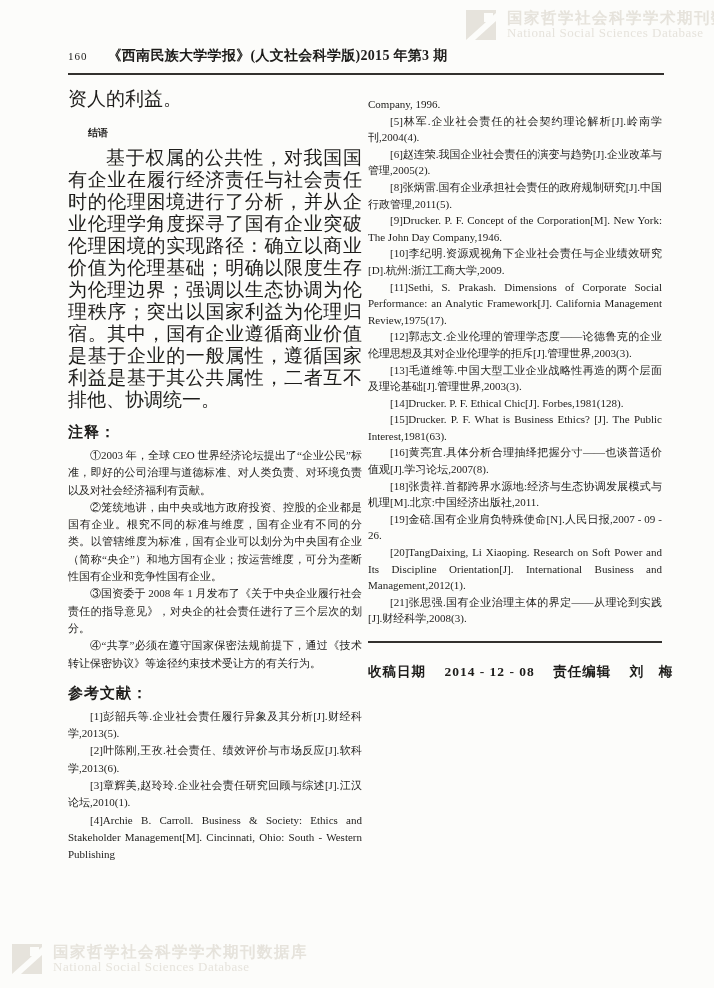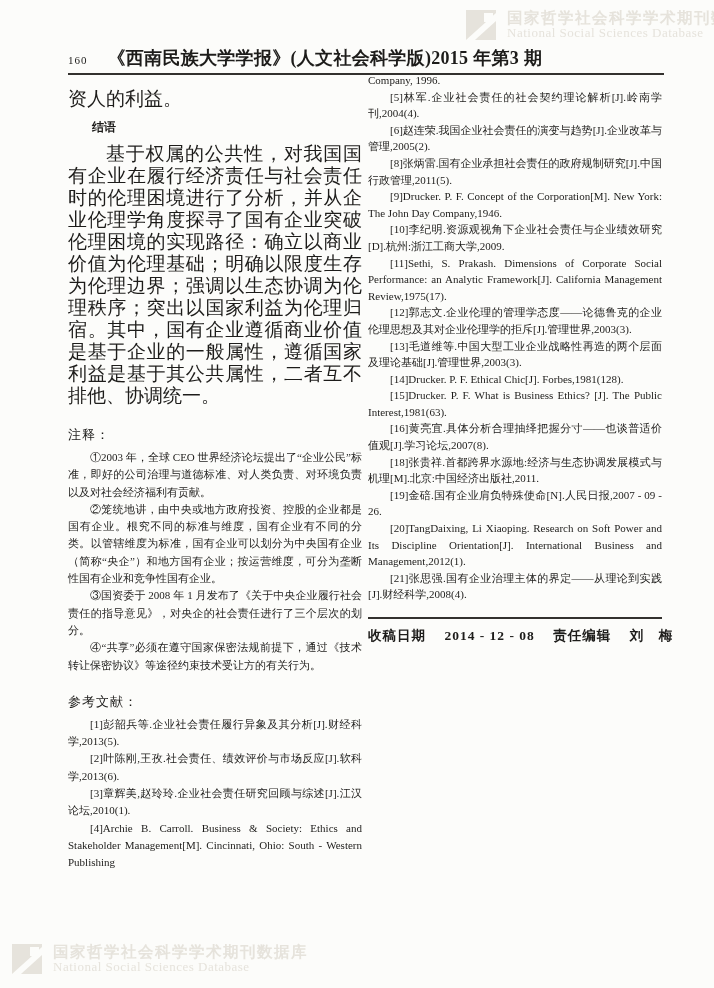--- a/index.html
+++ b/index.html
@@ -16,38 +16,38 @@
   .wm-logo { width:30px; height:30px; background:currentColor; position:relative; flex:0 0 auto; overflow:hidden; }
   .wm-logo::before { content:""; position:absolute; left:-8px; top:13px; width:56px; height:6px; background:#fcfcfa; transform:rotate(-42deg); }
   .wm-logo::after  { content:""; position:absolute; right:3px; top:3px; width:9px; height:9px; background:#fcfcfa; }
   .wm-text { line-height:1.1; white-space:nowrap; }
   .wm-l1 { font-family:"Liberation Sans","DejaVu Sans",sans-serif; font-weight:bold; font-size:15.5px; letter-spacing:1.5px; }
   .wm-l2 { font-family:"Liberation Serif","DejaVu Serif",serif; font-size:13px; letter-spacing:0.5px; }
 
   
   .header { position:absolute; top:46px; left:68px; width:596px; white-space:nowrap; }
   .page-num { font-size:11px; letter-spacing:1px; margin-right:20px; }
-  .journal-title { font-size:18px; font-weight:bold; letter-spacing:0.3px; }
+  .journal-title { font-size:14px; font-weight:bold; letter-spacing:0.3px; }
   .header-rule { position:absolute; top:73px; left:68px; width:596px; height:2px; background:#33312e; }
 
   
   .col { position:absolute; width:294px; }
   .col-left { top:88px; left:68px; }
-  .col-right { top:72px; left:368px; }
+  .col-right { top:96px; left:368px; }
 
   .body-text { font-size:19px; line-height:22px; text-align:justify; margin:0; }
   .ind { text-indent:2em; }
-  .h-conclusion { font-size:12px; font-weight:bold; margin:9px 0 7px; text-indent:2em; }
-  .h-section { font-size:13px; font-weight:normal; letter-spacing:1px; margin:19px 0 5px; }
+  .h-conclusion { font-size:10px; font-weight:bold; margin:16px 0 7px; text-indent:2em; }
+  .h-section { font-size:15px; font-weight:bold; letter-spacing:1px; margin:12px 0 5px; }
   .small { font-size:11px; line-height:17.3px; text-align:justify; text-indent:2em; margin:0; }
   .col-right .small { line-height:16.6px; }
 
   
   .footer-rule { width:294px; height:2px; background:#33312e; margin:14px 0 0; }
-  .footer-line { font-size:13.5px; font-weight:bold; margin-top:8px; letter-spacing:1px; white-space:nowrap;font-family:Liberation Serif, serif; }
+  .footer-line { font-size:13.5px; font-weight:bold; margin-top:20px; letter-spacing:1px; white-space:nowrap;font-family:Liberation Serif, serif; }
   .footer-line span { margin-right:14px; }
   .footer-line span:last-child { margin-right:0; }
 </style>
 </head>
 <body>
 
 <div class="page">
 
   <div class="wm wm-top">
     <div class="wm-logo"></div>
@@ -89,21 +89,21 @@
     <p class="small">[10]李纪明.资源观视角下企业社会责任与企业绩效研究[D].杭州:浙江工商大学,2009.</p>
     <p class="small">[11]Sethi, S. Prakash. Dimensions of Corporate Social Performance: an Analytic Framework[J]. California Management Review,1975(17).</p>
     <p class="small">[12]郭志文.企业伦理的管理学态度——论德鲁克的企业伦理思想及其对企业伦理学的拒斥[J].管理世界,2003(3).</p>
     <p class="small">[13]毛道维等.中国大型工业企业战略性再造的两个层面及理论基础[J].管理世界,2003(3).</p>
     <p class="small">[14]Drucker. P. F. Ethical Chic[J]. Forbes,1981(128).</p>
     <p class="small">[15]Drucker. P. F. What is Business Ethics? [J]. The Public Interest,1981(63).</p>
     <p class="small">[16]黄亮宜.具体分析合理抽绎把握分寸——也谈普适价值观[J].学习论坛,2007(8).</p>
     <p class="small">[18]张贵祥.首都跨界水源地:经济与生态协调发展模式与机理[M].北京:中国经济出版社,2011.</p>
     <p class="small">[19]金碚.国有企业肩负特殊使命[N].人民日报,2007 - 09 - 26.</p>
     <p class="small">[20]TangDaixing, Li Xiaoping. Research on Soft Power and Its Discipline Orientation[J]. International Business and Management,2012(1).</p>
-    <p class="small">[21]张思强.国有企业治理主体的界定——从理论到实践[J].财经科学,2008(4).</p>
+    <p class="small">[21]张思强.国有企业治理主体的界定——从理论到实践[J].财经科学,2008(3).</p>
 
     <div class="footer-rule"></div>
     <div class="footer-line">
       <span>收稿日期</span>
       <span>2014 - 12 - 08</span>
       <span>责任编辑</span>
       <span>刘　梅</span>
     </div>
   </div>
 

